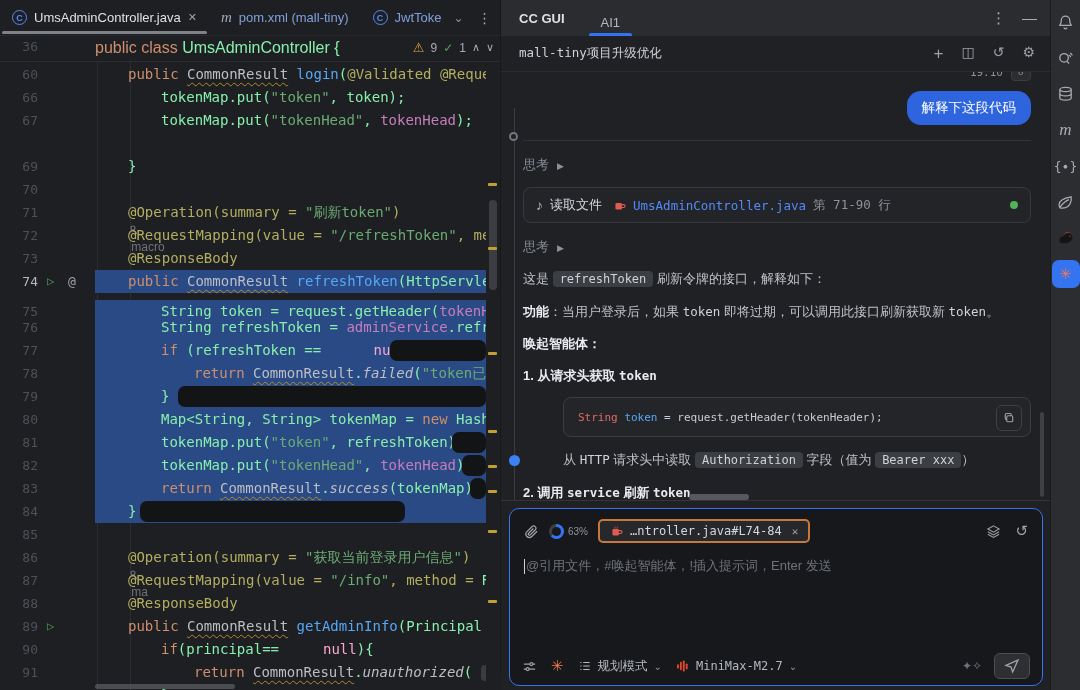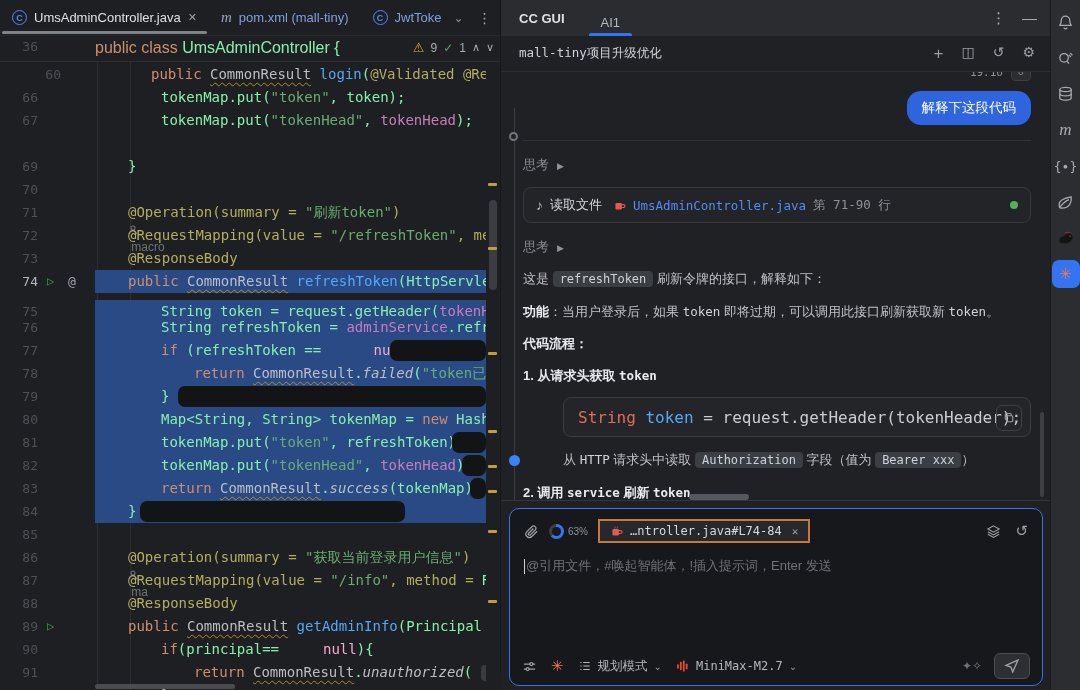--- a/index.html
+++ b/index.html
@@ -94,40 +94,40 @@
   .tc-dot { margin-left:auto; width:8px; height:8px; border-radius:50%; background:#53B157; }
   .p-row { margin-top:13px; color:#BEC1C7; font-size:13px; line-height:19px; }
   .p-row b { color:#E8EAEF; }
   .p-row.indent { margin-left:40px; }
   .chip { background:#3B3E43; color:#CFD2D8; border-radius:4px; padding:1px 7px; font-size:12px;
     font-family:"DejaVu Sans Mono","Liberation Mono",monospace; }
   .mono { font-family:"DejaVu Sans Mono","Liberation Mono",monospace; font-size:12.5px; color:#CFD2D8; }
   .monob { font-family:"DejaVu Sans Mono","Liberation Mono",monospace; font-size:12.5px; color:#E8EAEF; font-weight:bold; }
   .cb { position:relative; margin-top:12px; margin-left:40px; background:#242528; border:1px solid #3B3D41;
     border-radius:8px; height:40px; display:flex; align-items:center; padding:0 14px;
-    font-family:"DejaVu Sans Mono","Liberation Mono",monospace; font-size:16px; white-space:pre; }
+    font-family:"DejaVu Sans Mono","Liberation Mono",monospace; font-size:11px; white-space:pre; }
   .cb-r { color:#E06C5F; } .cb-b { color:#56A8F5; } .cb-w { color:#C9CCD3; }
   .copy-btn { position:absolute; right:8px; top:7px; width:26px; height:26px; border:1px solid #3E4144;
     border-radius:6px; display:flex; align-items:center; justify-content:center; color:#9DA0A6; }
   #chat-scrollthumb { position:absolute; right:1px; top:340px; width:4px; height:85px; background:#3E4043; border-radius:2px; }
   #grip { position:absolute; left:188px; top:494px; width:60px; height:6px; background:#55585E; border-radius:3px; }
   #input-region { position:absolute; left:0; top:500px; width:550px; height:190px; border-top:1px solid #333539; background:#1F2124; }
 
   #input-panel { position:absolute; left:8px; top:7px; width:534px; height:178px; background:#17181B;
     border:1.5px solid #3574F0; border-radius:10px; }
   #ip-row1 { display:flex; align-items:center; margin:10px 14px 0 14px; gap:10px; }
   .ic-gray { color:#9DA0A6; }
   #progress-wrap { display:flex; align-items:center; gap:4px; }
   #progress-ring { width:15px; height:15px; border-radius:50%;
     background:conic-gradient(#3574F0 0 63%, #3B3E43 63% 100%); position:relative; }
   #progress-ring::after { content:""; position:absolute; left:3px; top:3px; width:9px; height:9px;
     border-radius:50%; background:#17181B; }
   #progress-label { font-size:10px; color:#8E939B; }
   #file-chip { display:flex; align-items:center; gap:7px; border:2px solid #C9783C; background:#26282B;
-    border-radius:0; padding:3px 10px; font-family:"DejaVu Sans Mono","Liberation Mono",monospace;
+    border-radius:5px; padding:3px 10px; font-family:"DejaVu Sans Mono","Liberation Mono",monospace;
     font-size:12px; color:#D5D8DE; }
   #chip-close { color:#9DA0A6; font-size:11px; margin-left:3px; }
   #ip-row1-right { margin-left:auto; display:flex; gap:14px; align-items:center; color:#9DA0A6; }
   #ip-placeholder { display:flex; align-items:center; margin:14px 14px 0 14px; color:#6E727A; font-size:13px; }
   .caret { width:1px; height:15px; background:#CFD2D8; margin-right:1px; }
   #ip-bottom { position:absolute; left:0; bottom:0; width:100%; height:38px; display:flex; align-items:center;
     padding:0 12px; gap:14px; }
   .star-ic { color:#F07850; font-size:15px; }
   .mode-item { display:flex; align-items:center; gap:6px; color:#B4B8BF; font-size:12.5px; }
   .chev { color:#8E939B; font-size:10px; }
@@ -181,21 +181,21 @@
         <span class="check-ic">✓</span>
         <span>1</span>
         <span class="nav-ch">∧</span>
         <span class="nav-ch">∨</span>
       </div>
     </div>
 
     <div id="code-area">
       <div class="iguide" style="left:97px;"></div>
       <div class="iguide" style="left:130px;"></div>
-    <div class="crow" style="top: 1px; margin-left: 23px;">
+    <div class="crow" style="top: 1px;">
           <span class="lnum">60</span>
           <span class="ct" style="left: 128px;"><span class="tk-k">public </span><span class="tk-c">CommonResult</span><span class="tk-p"> </span><span class="tk-m">login</span><span class="tk-p">(</span><span class="tk-a">@Validated @RequestB</span></span>
         </div>
         <div class="crow" style="top: 24px;">
           <span class="lnum">66</span>
           <span class="ct" style="left: 161px;"><span class="tk-p">tokenMap.put(</span><span class="tk-s">"token"</span><span class="tk-p">, token);</span></span>
         </div>
         <div class="crow" style="top: 47px;">
           <span class="lnum">67</span>
           <span class="ct" style="left: 161px;"><span class="tk-p">tokenMap.put(</span><span class="tk-s">"tokenHead"</span><span class="tk-p">, </span><span class="tk-f">tokenHead</span><span class="tk-p">);</span></span>
@@ -372,21 +372,21 @@
               <rect x="3" y="5" width="8" height="8" rx="1.5" fill="#E05B50"></rect>
               <path d="M11 7h2a1.5 1.5 0 0 1 0 3.5h-2" stroke="#E05B50" stroke-width="1.4" fill="none"></path>
             </svg>
             <span class="tc-file">UmsAdminController.java</span>
             <span class="tc-range">第 71-90 行</span>
             <span class="tc-dot"></span>
           </div>
           <div class="think"><span>思考</span><span class="tri">▶</span></div>
           <div class="p-row"><span>这是 </span><span class="chip">refreshToken</span><span> 刷新令牌的接口，解释如下：</span></div>
           <div class="p-row"><b>功能</b><span>：当用户登录后，如果 </span><span class="mono">token</span><span> 即将过期，可以调用此接口刷新获取新 </span><span class="mono">token</span><span>。</span></div>
-          <div class="p-row"><b>代码流程：</b></div>
+          <div class="p-row"><b>唤起智能体：</b></div>
           <div class="p-row"><b>1. 从请求头获取 </b><span class="monob">token</span></div>
           <div class="cb"><span class="cb-r">String</span><span class="cb-w"> </span><span class="cb-b">token</span><span class="cb-w"> = request.getHeader(tokenHeader);</span><span class="copy-btn"><svg width="12" height="12" viewBox="0 0 16 16" fill="none" stroke="currentColor" stroke-width="1.5">
                 <rect x="5" y="5" width="8" height="8" rx="1.5"></rect>
                 <path d="M11 5V3.5A1.5 1.5 0 0 0 9.5 2H4.5A1.5 1.5 0 0 0 3 3.5v5A1.5 1.5 0 0 0 4.5 10H5"></path>
               </svg></span></div>
           <div class="p-row indent"><span>从 </span><span class="mono">HTTP</span><span> 请求头中读取 </span><span class="chip">Authorization</span><span> 字段（值为 </span><span class="chip">Bearer xxx</span><span>）</span></div>
           <div class="p-row"><b>2. 调用 </b><span class="monob">service</span><b> 刷新 </b><span class="monob">token</span></div>
         </div>
       <div id="chat-scrollthumb"></div>
     </div>

